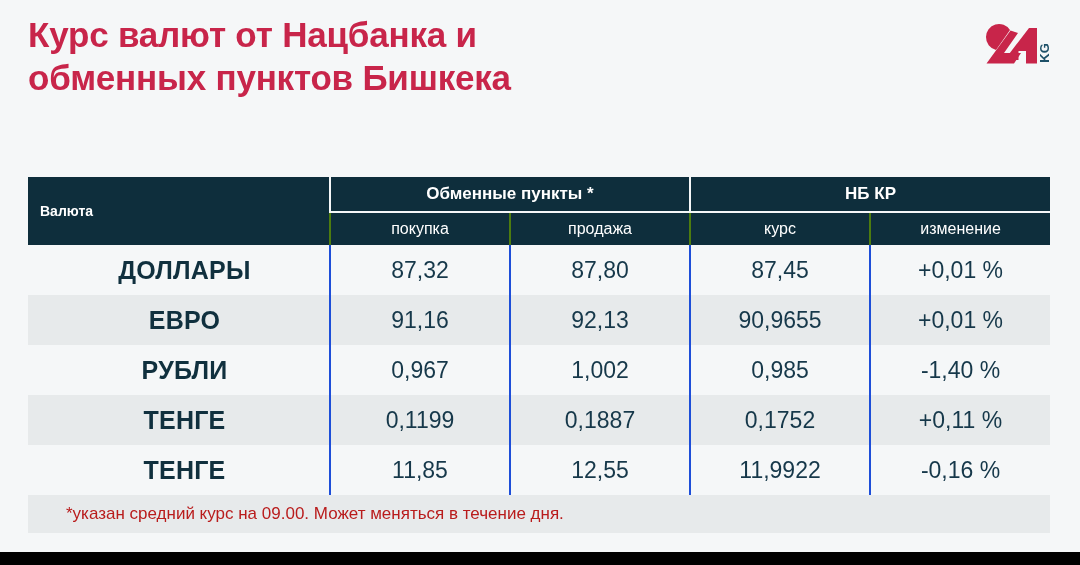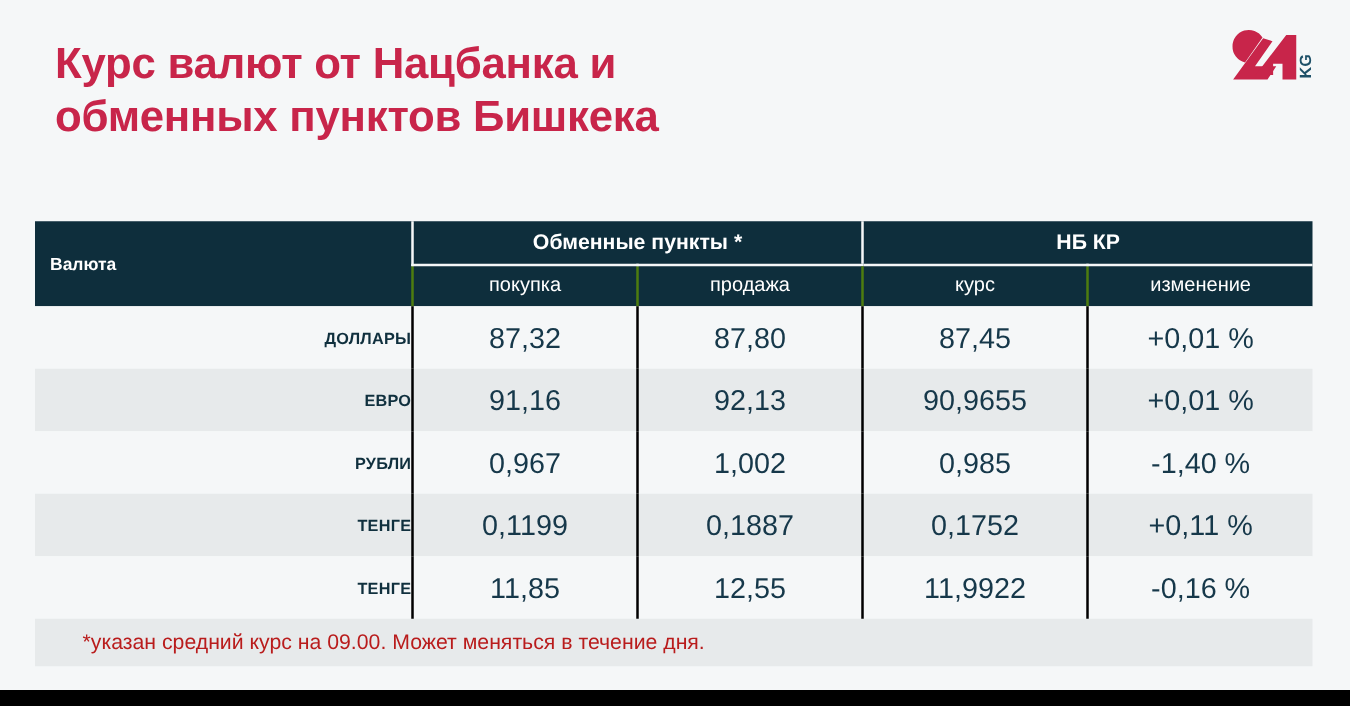--- a/index.html
+++ b/index.html
@@ -31,21 +31,21 @@
     left: 28px;
     top: 14px;
     width: 940px;
   }
   .title {
     color: #c8254a;
     font-size: 35px;
     font-weight: 700;
     line-height: 1.22;
     letter-spacing: -0.2px;
-    margin: 16px;
+    margin: 0;
     white-space: pre-line;
   }
   .subtitle {
     color: #16384a;
     font-size: 25px;
     font-weight: 400;
     line-height: 1.2;
     margin: 15px 0 0 0;
   }
 
@@ -108,27 +108,27 @@
     vertical-align: middle;
   }
 
   tbody td {
     height: 50px;
     padding: 0;
     text-align: center;
     font-size: 23px;
     font-weight: 400;
     color: #16384a;
-    border-left: 2px solid #000000;
+    border-left: 2px solid #1d4ed8;
     vertical-align: middle;
   }
   tbody td.cur {
-    text-align: right;
+    text-align: center;
     padding-left: 12px;
-    font-size: 13px;
+    font-size: 25px;
     font-weight: 700;
     letter-spacing: 0.2px;
     border-left: 0;
     color: #10303e;
   }
   tbody tr.odd  td { background: #f5f7f8; }
   tbody tr.even td { background: #e7eaeb; }
 
   tfoot td.note {
     height: 36px;

